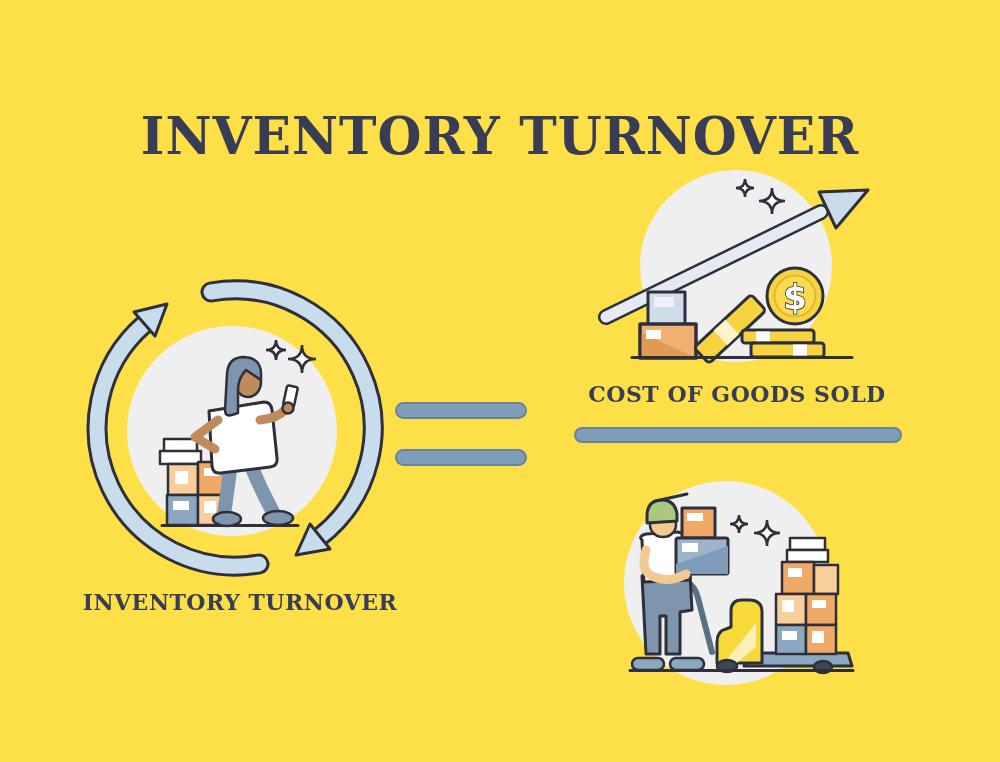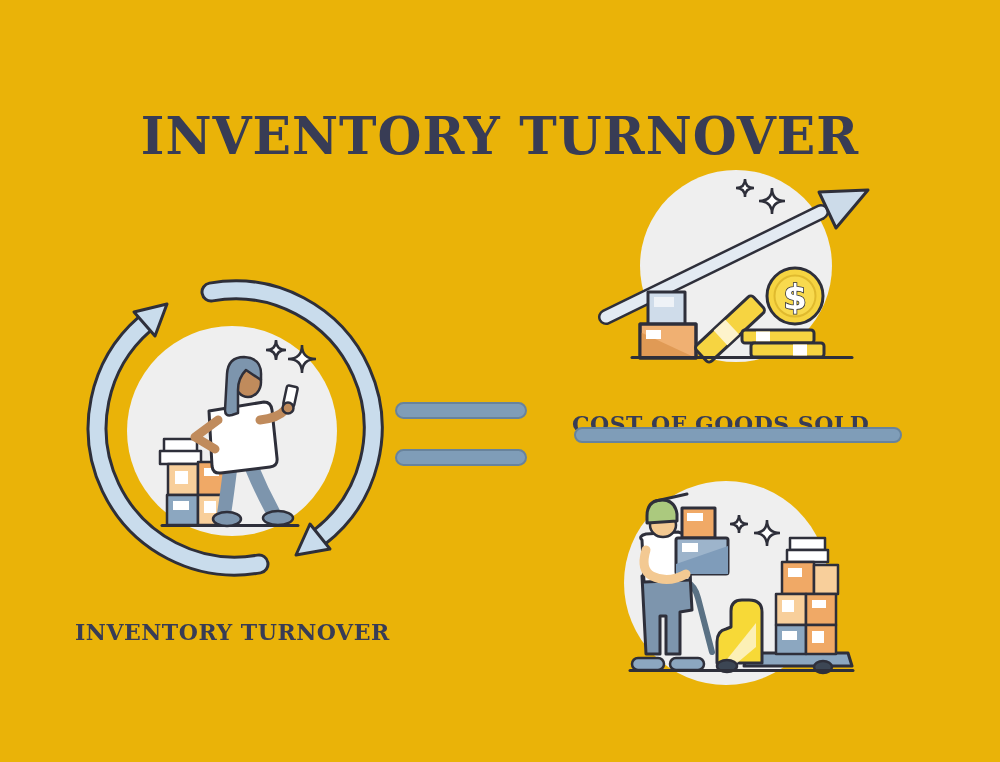--- a/index.html
+++ b/index.html
@@ -1,27 +1,27 @@
 <!DOCTYPE html>
 <html><head>
 <meta charset="utf-8">
 <style>
   html,body { margin:0; padding:0; background:#fff; }
   .canvas {
-    position:relative; width:1000px; height:762px; background:#eab308;
+    position:relative; width:1000px; height:762px; background:#fde047;
     font-family:"DejaVu Serif", serif; overflow:hidden;
   }
   .title {
     position:absolute; top:70px; left:0; width:1000px; text-align:center;
     font-size:52px; font-weight:bold; color:#383c55; letter-spacing:1px;
     transform:scaleX(0.97);
   }
   .caption {
     position:absolute; font-size:22px; font-weight:bold; color:#383c55;
-    text-align:left; letter-spacing:0.5px; white-space:nowrap;margin-top:30px;
+    text-align:center; letter-spacing:0.5px; white-space:nowrap;
   }
   .caption.left-cap   { left:75px;  top:589px; width:330px; }
   .caption.num-cap    { left:572px; top:381px; width:330px; }
   .caption.den-cap    { left:572px; top:692px; width:330px; }
   .figure { position:absolute; }
   .fig-left { left:80px;  top:278px; }
   .fig-num  { left:590px; top:160px; }
   .fig-den  { left:590px; top:470px; }
   .equals-bar {
     position:absolute; left:395px; width:132px; height:17px;

